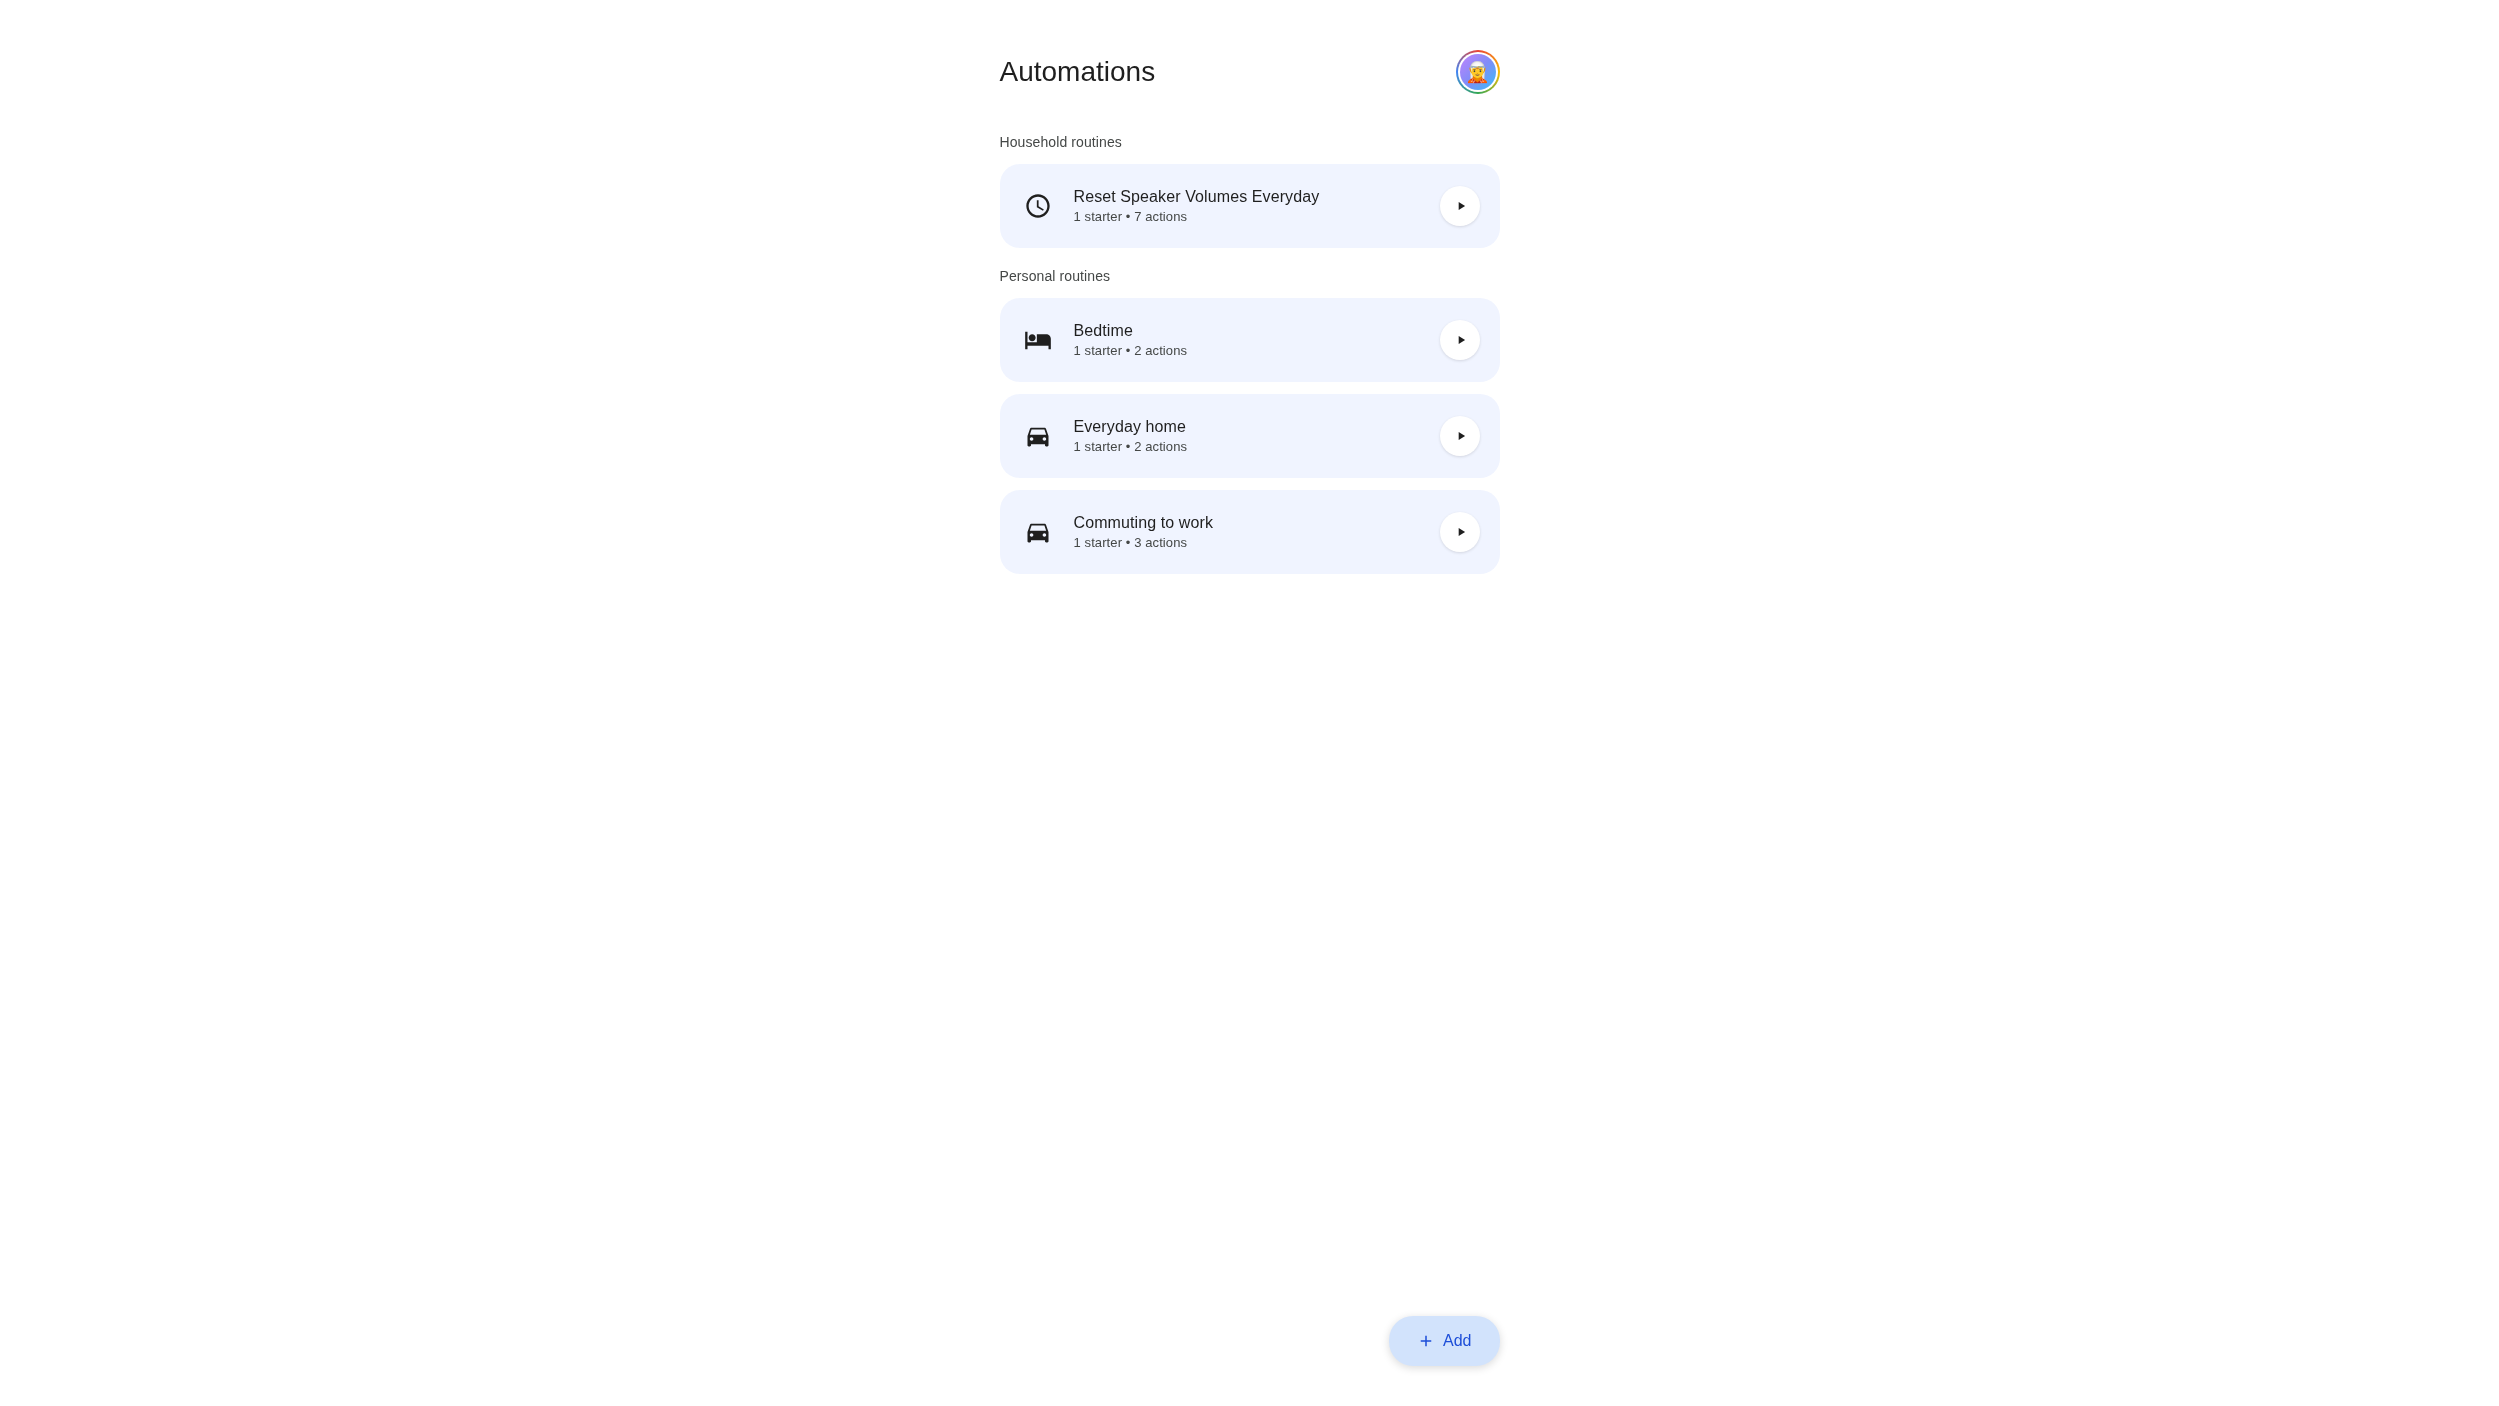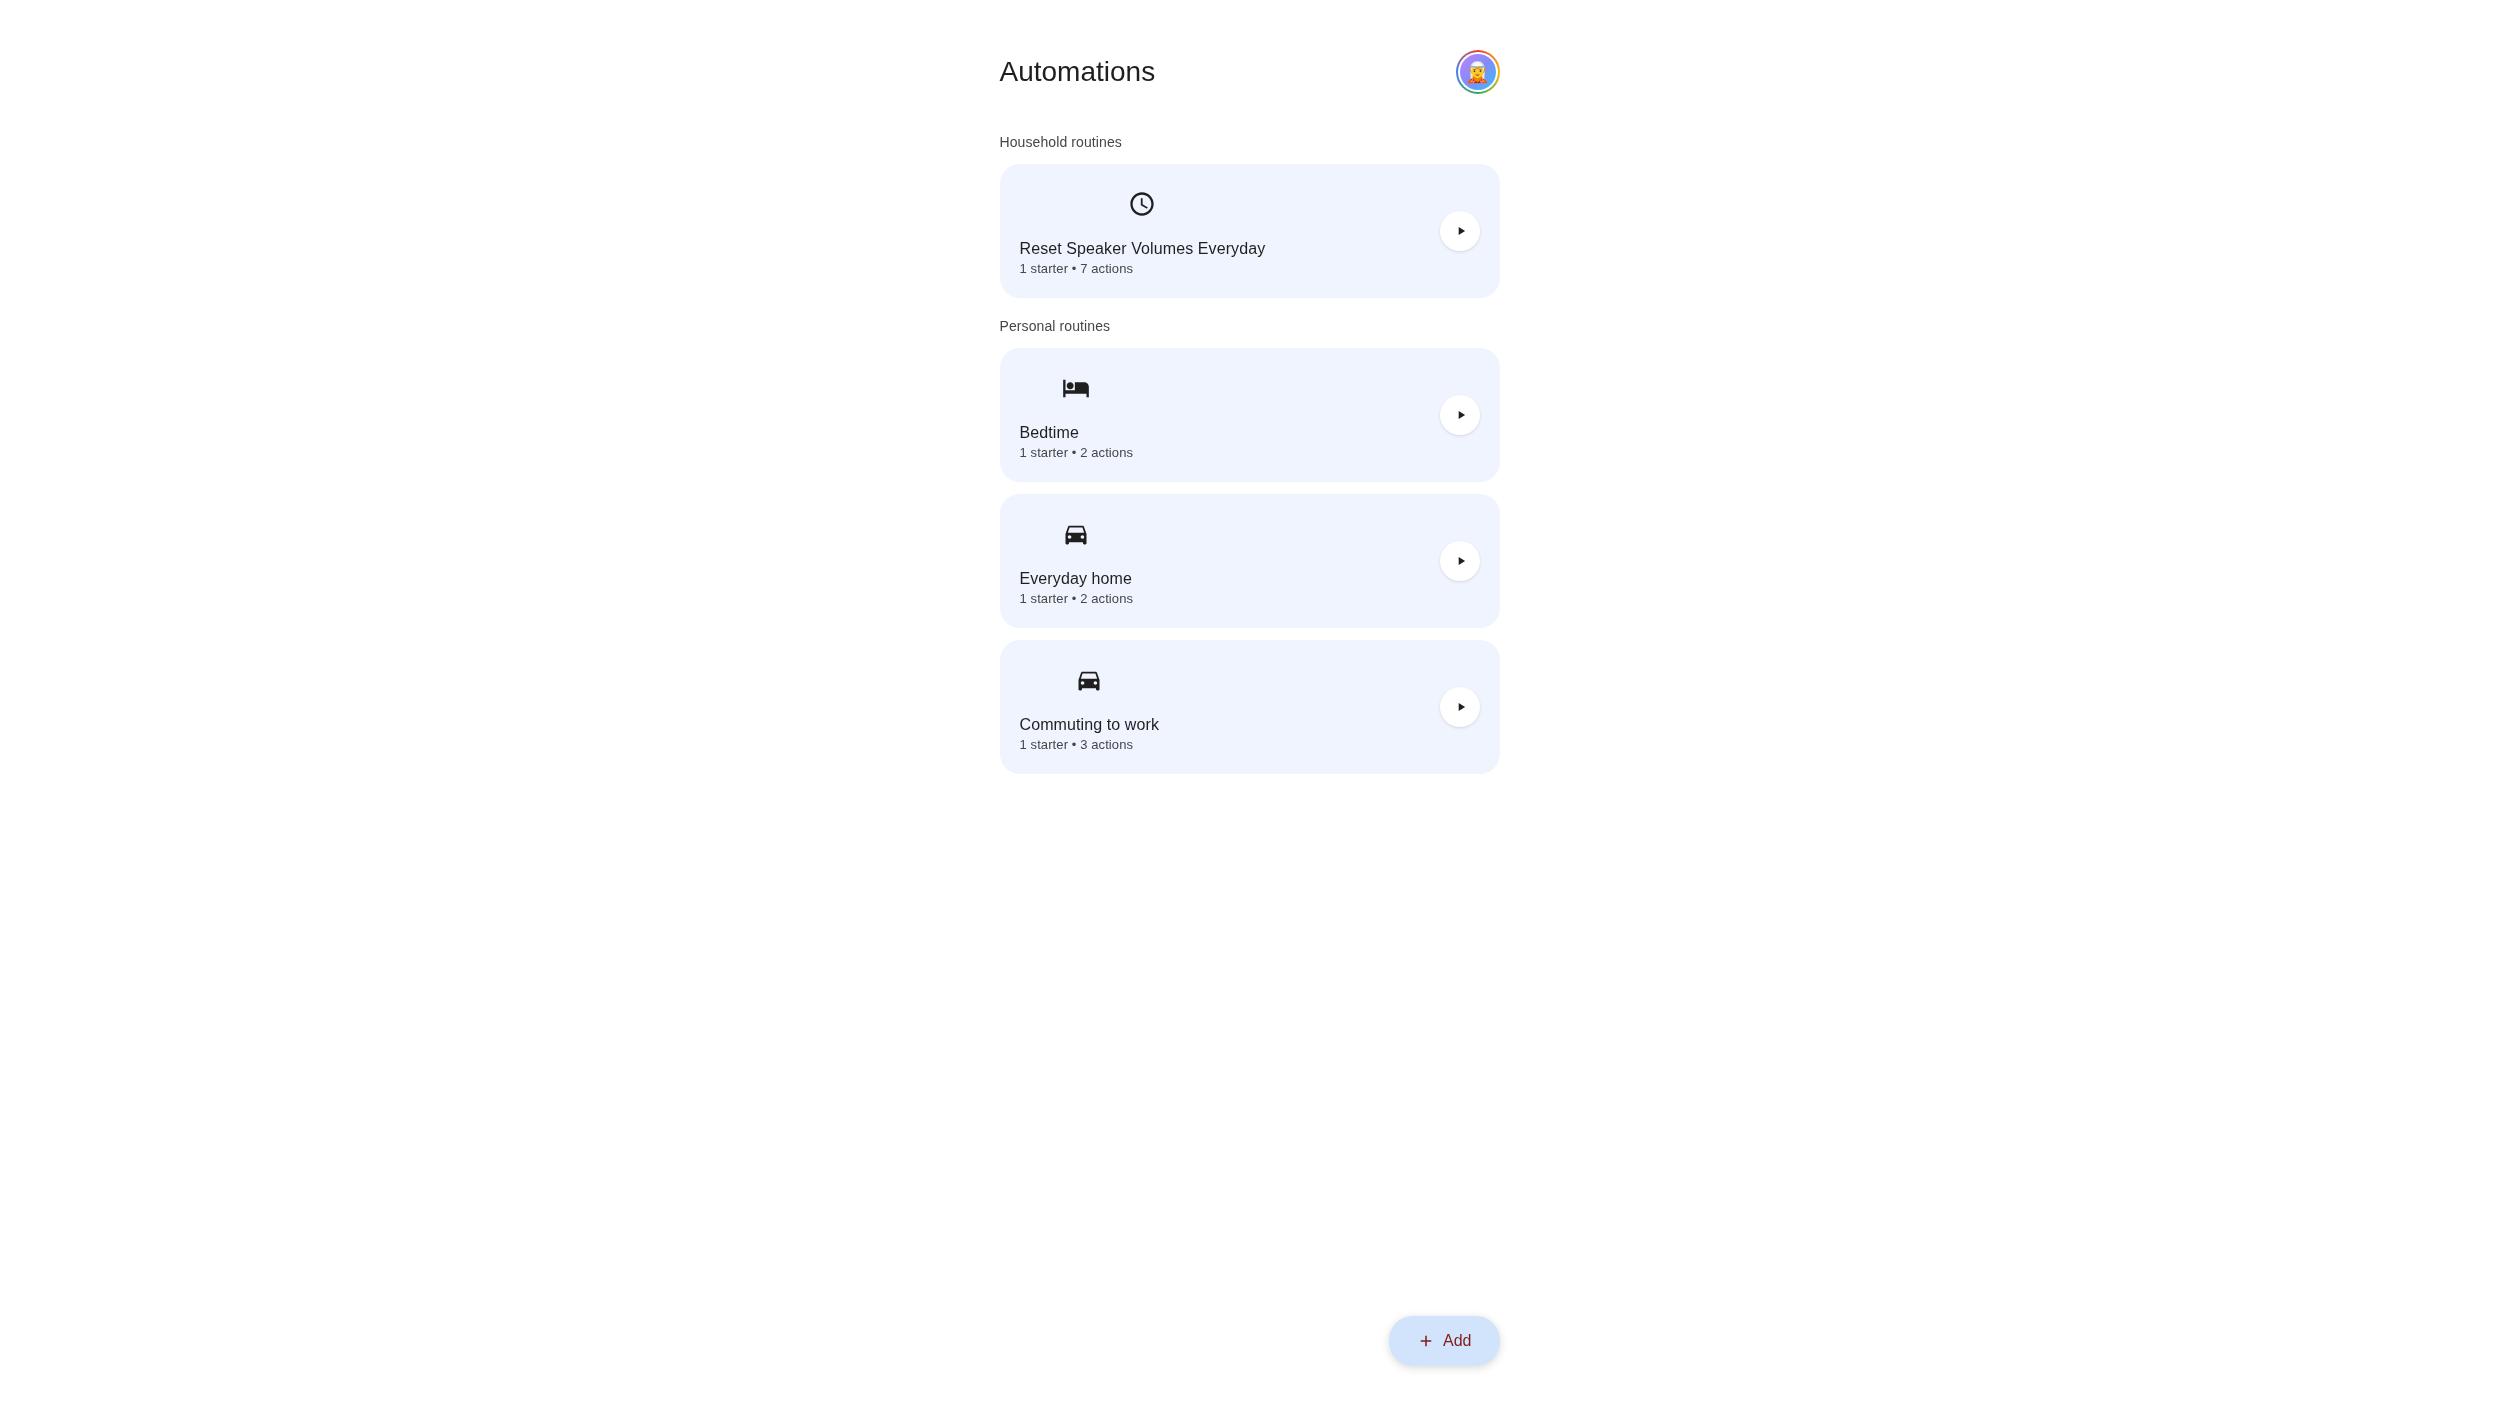--- a/index.html
+++ b/index.html
@@ -90,21 +90,20 @@
       align-items: center;
       justify-content: space-between;
       cursor: pointer;
       transition: background 0.15s;
     }
 
     .routine-left {
       display: flex;
       align-items: center;
       gap: 18px;
-      flex-direction: column;
     }
 
     .routine-icon {
       width: 36px;
       height: 36px;
       display: flex;
       align-items: center;
       justify-content: center;
       flex-shrink: 0;
     }
@@ -154,21 +153,21 @@
       height: 14px;
       fill: #1f1f1f;
       margin-left: 2px;
     }
 
     .add-button {
       position: fixed;
       bottom: 40px;
       right: calc(50% - 250px + 0px);
       background: #d2e3fc;
-      color: #7f1d1d;
+      color: #1d4ed8;
       border: none;
       border-radius: 24px;
       padding: 16px 28px;
       font-size: 16px;
       font-weight: 500;
       cursor: pointer;
       display: flex;
       align-items: center;
       gap: 8px;
       box-shadow: 0 2px 8px rgba(0,0,0,0.15);

